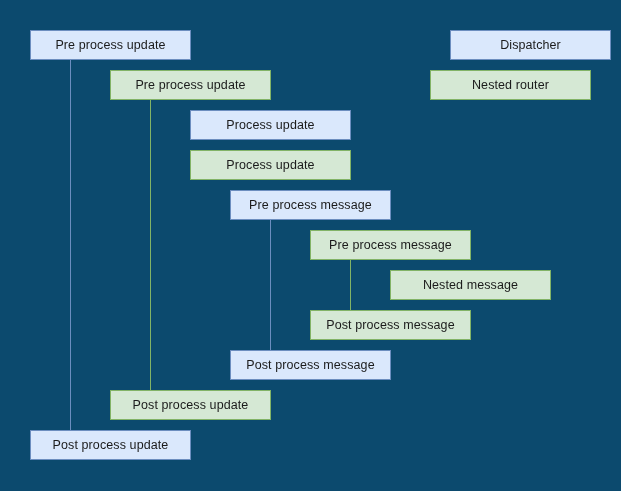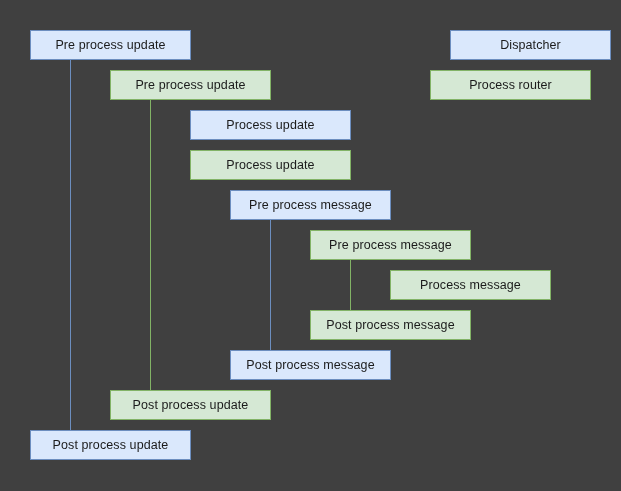--- a/index.html
+++ b/index.html
@@ -46,21 +46,21 @@
     width: 1px;
     z-index: 1;
   }
   .connector.blue  { background: #6c8ebf; }
   .connector.green { background: #82b366; }
   .legend-item { z-index: 3; }
 </style>
 </head>
 <body>
 
-<div id="canvas" style="width: 621px; height: 491px; background: #404040;">
+<div id="canvas" style="width: 621px; height: 491px; background: #0c4a6e;">
   <div id="connector-layer">
       <div class="connector blue" title="dispatcher-update-spine" style="left: 70px; top: 60px; height: 370px;"></div>
       <div class="connector green" title="router-update-spine" style="left: 150px; top: 100px; height: 290px;"></div>
       <div class="connector blue" title="dispatcher-message-spine" style="left: 270px; top: 220px; height: 130px;"></div>
       <div class="connector green" title="router-message-spine" style="left: 350px; top: 260px; height: 50px;"></div>
     </div>
   <div id="node-layer">
       <div class="node blue" style="left: 30px; top: 30px; width: 161px; height: 30px;">
         <span>Pre process update</span>
       </div>
@@ -73,36 +73,36 @@
       <div class="node green" style="left: 190px; top: 150px; width: 161px; height: 30px;">
         <span>Process update</span>
       </div>
       <div class="node blue" style="left: 230px; top: 190px; width: 161px; height: 30px;">
         <span>Pre process message</span>
       </div>
       <div class="node green" style="left: 310px; top: 230px; width: 161px; height: 30px;">
         <span>Pre process message</span>
       </div>
       <div class="node green" style="left: 390px; top: 270px; width: 161px; height: 30px;">
-        <span>Process message</span>
+        <span>Nested message</span>
       </div>
       <div class="node green" style="left: 310px; top: 310px; width: 161px; height: 30px;">
         <span>Post process message</span>
       </div>
       <div class="node blue" style="left: 230px; top: 350px; width: 161px; height: 30px;">
         <span>Post process message</span>
       </div>
       <div class="node green" style="left: 110px; top: 390px; width: 161px; height: 30px;">
         <span>Post process update</span>
       </div>
       <div class="node blue" style="left: 30px; top: 430px; width: 161px; height: 30px;">
         <span>Post process update</span>
       </div>
     </div>
   <div id="legend-layer">
       <div class="node legend-item blue" style="left: 430px; top: 30px; width: 161px; height: 30px; margin-left: 20px;">
         <span>Dispatcher</span>
       </div>
       <div class="node legend-item green" style="left: 430px; top: 70px; width: 161px; height: 30px;">
-        <span>Process router</span>
+        <span>Nested router</span>
       </div>
     </div>
 </div>
 
 </body></html>

